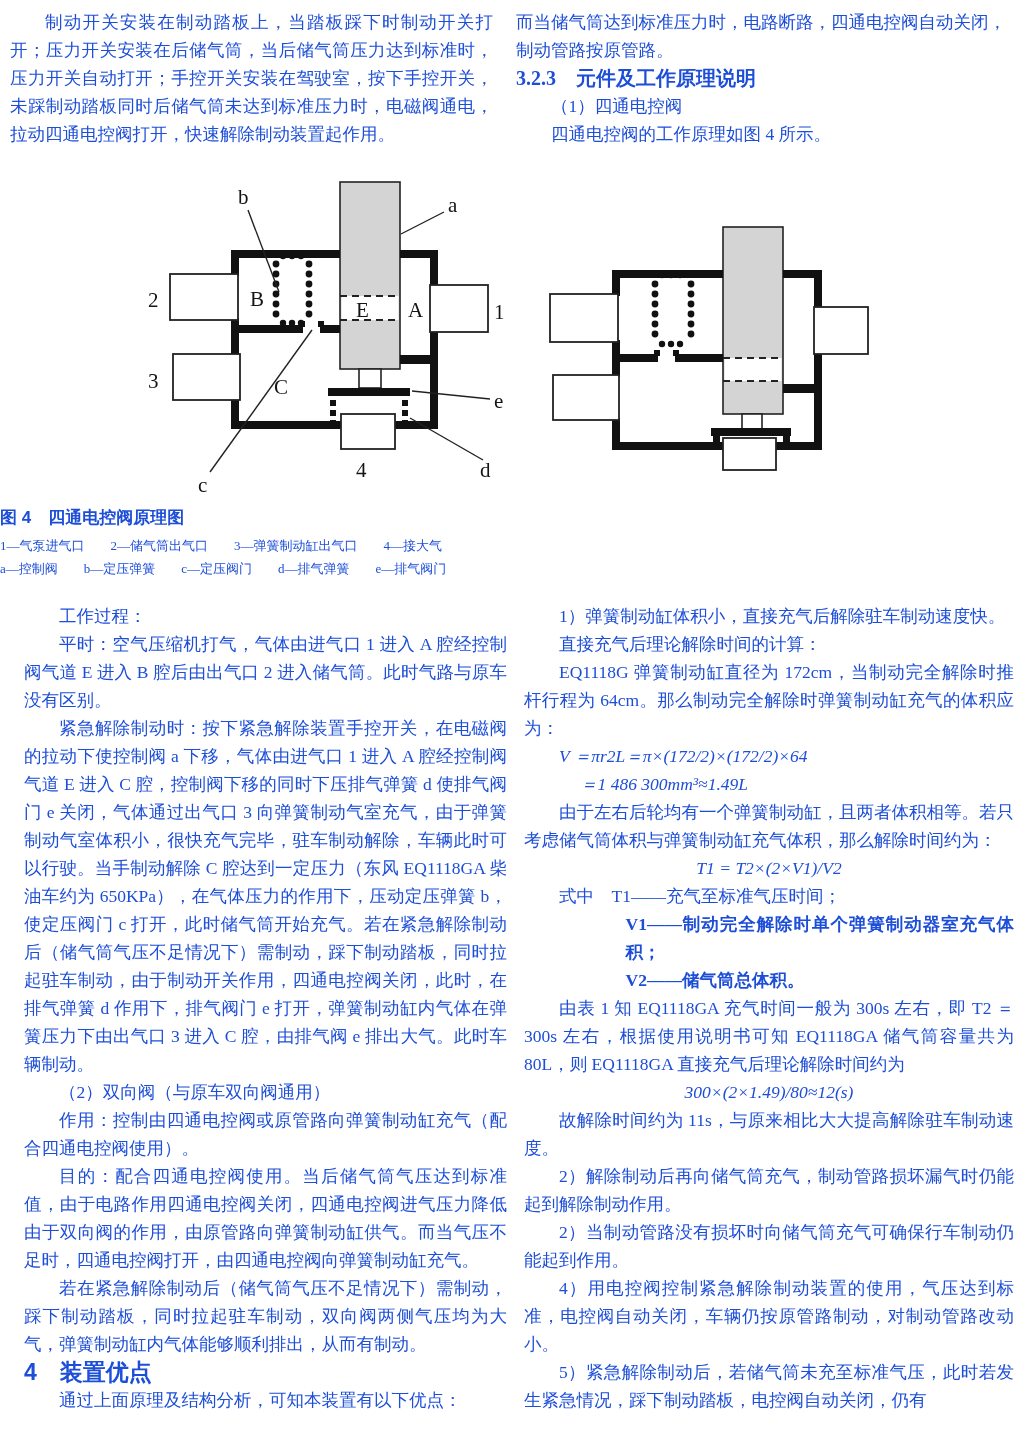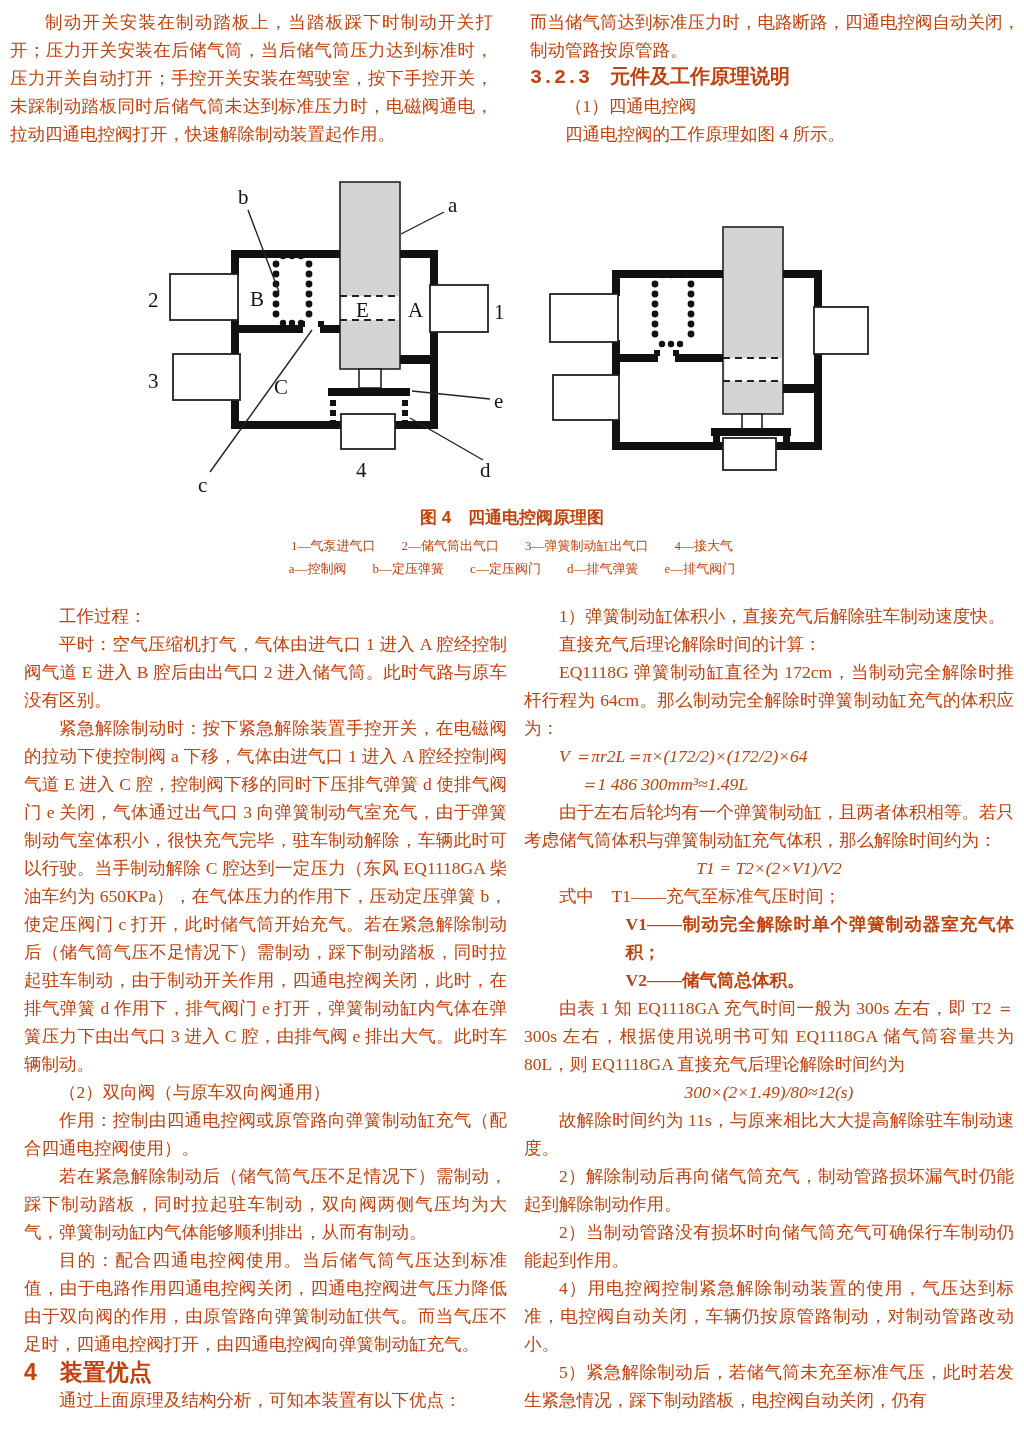--- a/index.html
+++ b/index.html
@@ -1,42 +1,42 @@
 <!DOCTYPE html>
 <html><head>
 <meta charset="utf-8">
 <style>
   html,body{margin:0;padding:0;background:#e8e8e8;}
   .page{
     position:relative;width:1024px;height:1452px;background:#ffffff;
     font-family:"Liberation Serif","DejaVu Serif",serif;
-    color:#c2410c;overflow:hidden;
+    color:#1d4ed8;overflow:hidden;
   }
   .col{position:absolute;font-size:17.5px;line-height:28px;text-align:justify;}
   .col p{margin:0;}
   .para{text-indent:2em;}
   .noindent{text-indent:0;}
   .h-sub{
-    font-family:Liberation Mono, monospace;
+    font-family:Liberation Serif, serif;
     font-weight:bold;font-size:20px;margin:4px 0 2px 0;text-indent:0;
   }
   .h-main{
     font-family:"Liberation Sans","DejaVu Sans",sans-serif;
     font-weight:bold;font-size:23px;margin:18px 0 14px 0;text-indent:0;
   }
   .formula{font-style:italic;text-indent:2em;margin:2px 0;}
   .formula.indent2{text-indent:3.2em;}
   .formula.centered{text-align:center;text-indent:0;}
   .def{text-indent:0;}
   .def.lv1{margin-left:2em;}
   .def.lv2{margin-left:5.8em;font-weight:bold;}
   .figure{position:absolute;left:0;top:172px;width:1024px;height:424px;}
   .fig-svg{position:absolute;top:0;}
   .fig-caption{
-    position:absolute;top:334px;left:0;width:100%;text-align:center;
+    position:absolute;top:334px;left:0;width:100%;
   }
   .cap-title{
     font-family:"Liberation Sans","DejaVu Sans",sans-serif;
     font-weight:bold;font-size:17px;margin:0 0 8px 0;
   }
   .cap-legend{font-size:13px;margin:0 0 5px 0;}
   svg text{font-family:"Liberation Serif","DejaVu Serif",serif;font-size:21px;fill:#141414;}
   .wall{fill:#111;}
   .piston{fill:#d4d4d4;stroke:#222;stroke-width:1.6;}
   .port{fill:#ffffff;stroke:#222;stroke-width:1.8;}
@@ -48,21 +48,21 @@
 </style>
 </head>
 <body>
 
 <div class="page">
 
   <div class="col" style="left:10px;top:8px;width:483px;">
     <p class="para">制动开关安装在制动踏板上，当踏板踩下时制动开关打开；压力开关安装在后储气筒，当后储气筒压力达到标准时，压力开关自动打开；手控开关安装在驾驶室，按下手控开关，未踩制动踏板同时后储气筒未达到标准压力时，电磁阀通电，拉动四通电控阀打开，快速解除制动装置起作用。</p>
   </div>
 
-  <div class="col" style="left:530px;top:8px;width:490px;">
+  <div class="col" style="left:516px;top:8px;width:490px;">
     <p class="noindent">而当储气筒达到标准压力时，电路断路，四通电控阀自动关闭，制动管路按原管路。</p>
     <p class="h-sub">3.2.3　元件及工作原理说明</p>
     <p class="para">（1）四通电控阀</p>
     <p class="para">四通电控阀的工作原理如图 4 所示。</p>
   </div>
 
   <div class="figure">
 
     <svg class="fig-svg" style="left:128px;" width="392" height="330" viewBox="0 0 392 330">
 
@@ -222,22 +222,22 @@
       <p class="cap-legend">a—控制阀　　b—定压弹簧　　c—定压阀门　　d—排气弹簧　　e—排气阀门</p>
     </div>
   </div>
 
   <div class="col" style="left:24px;top:602px;width:483px;">
     <p class="para">工作过程：</p>
     <p class="para">平时：空气压缩机打气，气体由进气口 1 进入 A 腔经控制阀气道 E 进入 B 腔后由出气口 2 进入储气筒。此时气路与原车没有区别。</p>
     <p class="para">紧急解除制动时：按下紧急解除装置手控开关，在电磁阀的拉动下使控制阀 a 下移，气体由进气口 1 进入 A 腔经控制阀气道 E 进入 C 腔，控制阀下移的同时下压排气弹簧 d 使排气阀门 e 关闭，气体通过出气口 3 向弹簧制动气室充气，由于弹簧制动气室体积小，很快充气完毕，驻车制动解除，车辆此时可以行驶。当手制动解除 C 腔达到一定压力（东风 EQ1118GA 柴油车约为 650KPa），在气体压力的作用下，压动定压弹簧 b，使定压阀门 c 打开，此时储气筒开始充气。若在紧急解除制动后（储气筒气压不足情况下）需制动，踩下制动踏板，同时拉起驻车制动，由于制动开关作用，四通电控阀关闭，此时，在排气弹簧 d 作用下，排气阀门 e 打开，弹簧制动缸内气体在弹簧压力下由出气口 3 进入 C 腔，由排气阀 e 排出大气。此时车辆制动。</p>
     <p class="para">（2）双向阀（与原车双向阀通用）</p>
     <p class="para">作用：控制由四通电控阀或原管路向弹簧制动缸充气（配合四通电控阀使用）。</p>
+    <p class="para">目的：配合四通电控阀使用。当后储气筒气压达到标准值，由于电路作用四通电控阀关闭，四通电控阀进气压力降低由于双向阀的作用，由原管路向弹簧制动缸供气。而当气压不足时，四通电控阀打开，由四通电控阀向弹簧制动缸充气。</p>
     <p class="para">若在紧急解除制动后（储气筒气压不足情况下）需制动，踩下制动踏板，同时拉起驻车制动，双向阀两侧气压均为大气，弹簧制动缸内气体能够顺利排出，从而有制动。</p>
-    <p class="para">目的：配合四通电控阀使用。当后储气筒气压达到标准值，由于电路作用四通电控阀关闭，四通电控阀进气压力降低由于双向阀的作用，由原管路向弹簧制动缸供气。而当气压不足时，四通电控阀打开，由四通电控阀向弹簧制动缸充气。</p>
     <p class="h-main">4　装置优点</p>
     <p class="para">通过上面原理及结构分析，可知本装置有以下优点：</p>
   </div>
 
   <div class="col" style="left:524px;top:602px;width:490px;">
     <p class="para">1）弹簧制动缸体积小，直接充气后解除驻车制动速度快。</p>
     <p class="para">直接充气后理论解除时间的计算：</p>
     <p class="para">EQ1118G 弹簧制动缸直径为 172cm，当制动完全解除时推杆行程为 64cm。那么制动完全解除时弹簧制动缸充气的体积应为：</p>
     <p class="formula">V ＝πr2L＝π×(172/2)×(172/2)×64</p>
     <p class="formula indent2">＝1 486 300mm³≈1.49L</p>

